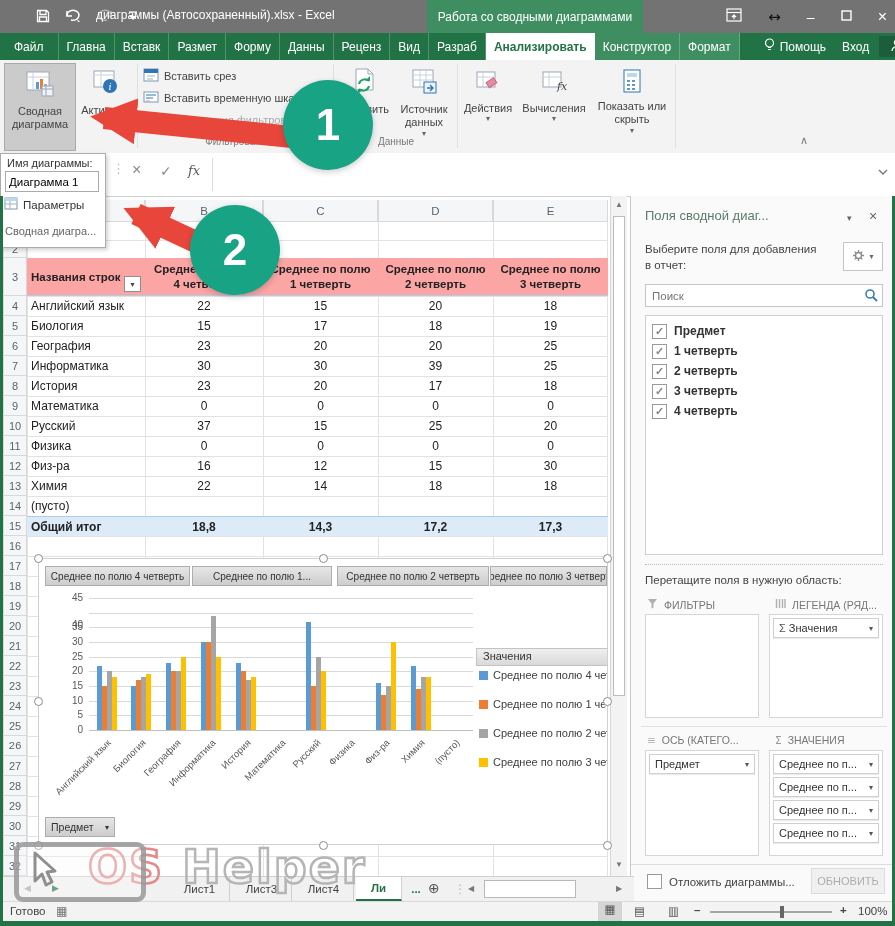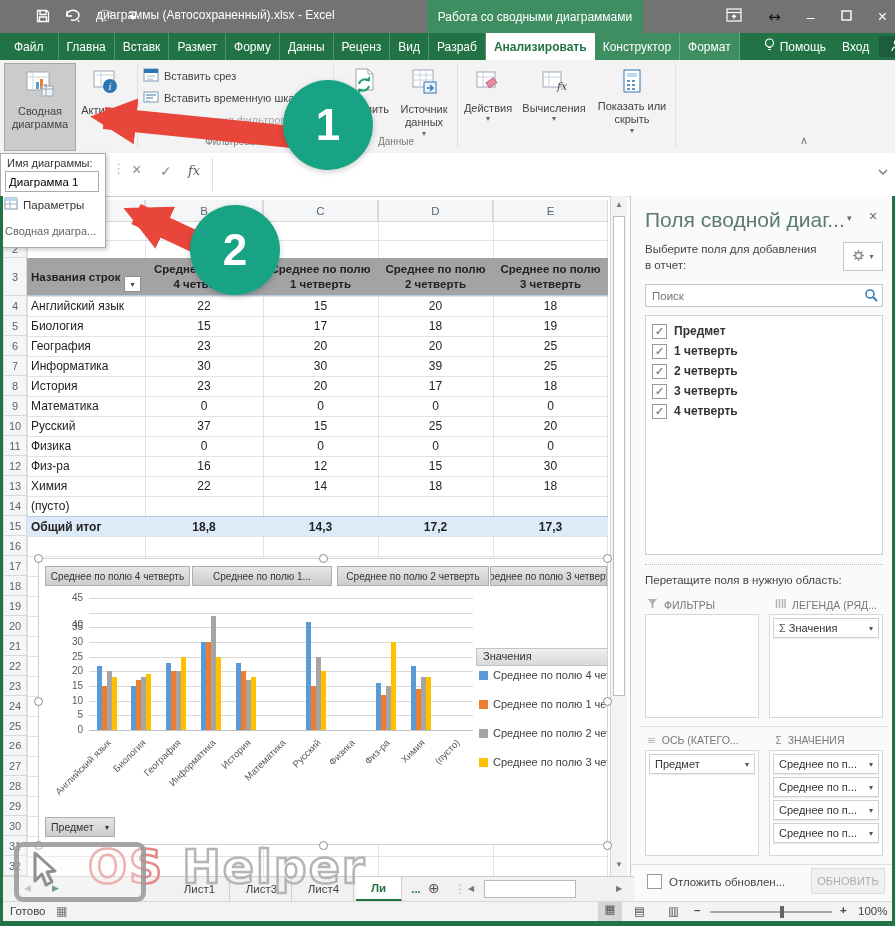--- a/index.html
+++ b/index.html
@@ -50,21 +50,21 @@
             border:1px solid #adadad;font-size:10px;color:#333;display:flex;align-items:center;
             justify-content:center;white-space:nowrap;overflow:hidden;box-sizing:border-box;}
   .ytick{position:absolute;width:30px;text-align:right;font-size:10px;color:#595959;}
   .chgrid{position:absolute;height:1px;background:#d9d9d9;}
   .bar{position:absolute;}
   .xlab{position:absolute;width:110px;height:12px;font-size:9.5px;color:#595959;text-align:right;
         transform:rotate(-45deg);transform-origin:100% 0;white-space:nowrap;}
   .handle{position:absolute;width:9px;height:9px;border-radius:50%;background:#fff;border:1px solid #8c8c8c;z-index:12;box-sizing:border-box;}
   
   .pane{position:absolute;left:630px;top:196px;width:263px;height:705px;background:#fafafa;border-left:1px solid #c9c9c9;box-sizing:border-box;}
-  .pane .title{position:absolute;left:14px;top:12px;font-size:21px;color:#5b7b6b;}
+  .pane .title{position:absolute;left:14px;top:12px;font-size:13px;color:#5b7b6b;}
   .checkitem{display:flex;align-items:center;gap:7px;height:20px;font-size:12px;font-weight:bold;color:#333;}
   .cbx{width:13px;height:13px;border:1px solid #9a9a9a;background:#fff;display:flex;align-items:center;
        justify-content:center;font-size:11px;color:#8a8a8a;line-height:1;}
   .areahdr{position:absolute;font-size:10.5px;color:#777;display:flex;gap:6px;align-items:center;}
   .areabox{position:absolute;background:#fff;border:1px solid #d6d6d6;box-sizing:border-box;}
   .pill{height:20px;margin:3px 3px 0 3px;background:#fff;border:1px solid #cfcfcf;box-shadow:0 1px 1px rgba(0,0,0,.08);
         display:flex;align-items:center;font-size:11px;color:#333;padding:0 5px;box-sizing:border-box;white-space:nowrap;overflow:hidden;}
   .pill .dn{margin-left:auto;font-size:8px;color:#555;}
   
   .tabstrip{position:absolute;left:0;top:876px;width:634px;height:25px;background:#f1f1f1;border-top:1px solid #cfcfcf;box-sizing:border-box;}
@@ -374,21 +374,21 @@
       <div class="gline" style="left: 27px; top: 736px; width: 581px; height: 1px;"></div>
       <div class="gline" style="left: 27px; top: 756px; width: 581px; height: 1px;"></div>
       <div class="gline" style="left: 27px; top: 776px; width: 581px; height: 1px;"></div>
       <div class="gline" style="left: 27px; top: 796px; width: 581px; height: 1px;"></div>
       <div class="gline" style="left: 27px; top: 816px; width: 581px; height: 1px;"></div>
       <div class="gline" style="left: 27px; top: 836px; width: 581px; height: 1px;"></div>
       <div class="gline" style="left: 27px; top: 856px; width: 581px; height: 1px;"></div>
       <div class="gline" style="left: 27px; top: 876px; width: 581px; height: 1px;"></div>
     </div>
   <div id="tablelayer">
-      <div style="position: absolute; left: 27px; top: 258px; width: 581px; height: 38px; background: #a3a3a3; border-bottom: 1px solid rgb(174, 204, 228); box-sizing: border-box;">
+      <div style="position: absolute; left: 27px; top: 258px; width: 581px; height: 38px; background: #fca5a5; border-bottom: 1px solid rgb(174, 204, 228); box-sizing: border-box;">
         <div class="tcell" style="left: 4px; top: 0px; width: 96px; height: 38px; font-weight: bold; font-size: 11.5px;">Названия строк</div>
         <div style="position: absolute; left: 97px; top: 18px; width: 17px; height: 16px; background: rgb(255, 255, 255); border: 1px solid rgb(143, 143, 143); font-size: 8px; color: rgb(68, 68, 68); display: flex; align-items: center; justify-content: center; box-sizing: border-box;">▾</div>
         <div class="tcell" style="left: 124px; top: 0px; width: 106px; height: 38px; font-weight: bold; font-size: 11.5px; text-align: center; justify-content: center; line-height: 1.3;">Среднее по полю 4 четверть</div>
         <div class="tcell" style="left: 242px; top: 0px; width: 103px; height: 38px; font-weight: bold; font-size: 11.5px; text-align: center; justify-content: center; line-height: 1.3;">Среднее по полю 1 четверть</div>
         <div class="tcell" style="left: 357px; top: 0px; width: 103px; height: 38px; font-weight: bold; font-size: 11.5px; text-align: center; justify-content: center; line-height: 1.3;">Среднее по полю 2 четверть</div>
         <div class="tcell" style="left: 472px; top: 0px; width: 103px; height: 38px; font-weight: bold; font-size: 11.5px; text-align: center; justify-content: center; line-height: 1.3;">Среднее по полю 3 четверть</div>
       </div>
       <div class="tcell" style="left: 31px; top: 296px; width: 112px; height: 20px;">Английский язык</div>
       <div class="tcell num" style="left: 145px; top: 296px; width: 118px; height: 20px;">22</div>
       <div class="tcell num" style="left: 263px; top: 296px; width: 115px; height: 20px;">15</div>
@@ -659,21 +659,21 @@
         </div>
         <div class="pill">
           <span>Среднее по п...</span>
           <span class="dn">▾</span>
         </div>
       </div>
 
     <div style="position:absolute;left:0;top:668px;width:263px;border-top:1px solid #ddd;"></div>
     <div style="position:absolute;left:16px;top:678px;display:flex;align-items:center;gap:7px;font-size:11.5px;color:#444;">
       <span class="cbx"></span>
-      <span>Отложить обновлен...</span>
+      <span>Отложить диаграммы...</span>
     </div>
     <div style="position:absolute;left:180px;top:672px;width:74px;height:26px;background:#f0f0f0;border:1px solid #dcdcdc;color:#adadad;font-size:11px;display:flex;align-items:center;justify-content:center;box-sizing:border-box;">ОБНОВИТЬ</div>
   </div>
 
   <div class="tabstrip">
     <span style="position:absolute;left:24px;top:6px;font-size:9px;color:#aaa;">◀</span>
     <span style="position:absolute;left:52px;top:6px;font-size:9px;color:#217346;">▶</span>
     <div id="sheettabs">
         <div class="sheettab" style="left: 170px; width: 60px;">Лист1</div>
         <div class="sheettab" style="left: 232px; width: 60px;">Лист3</div>

